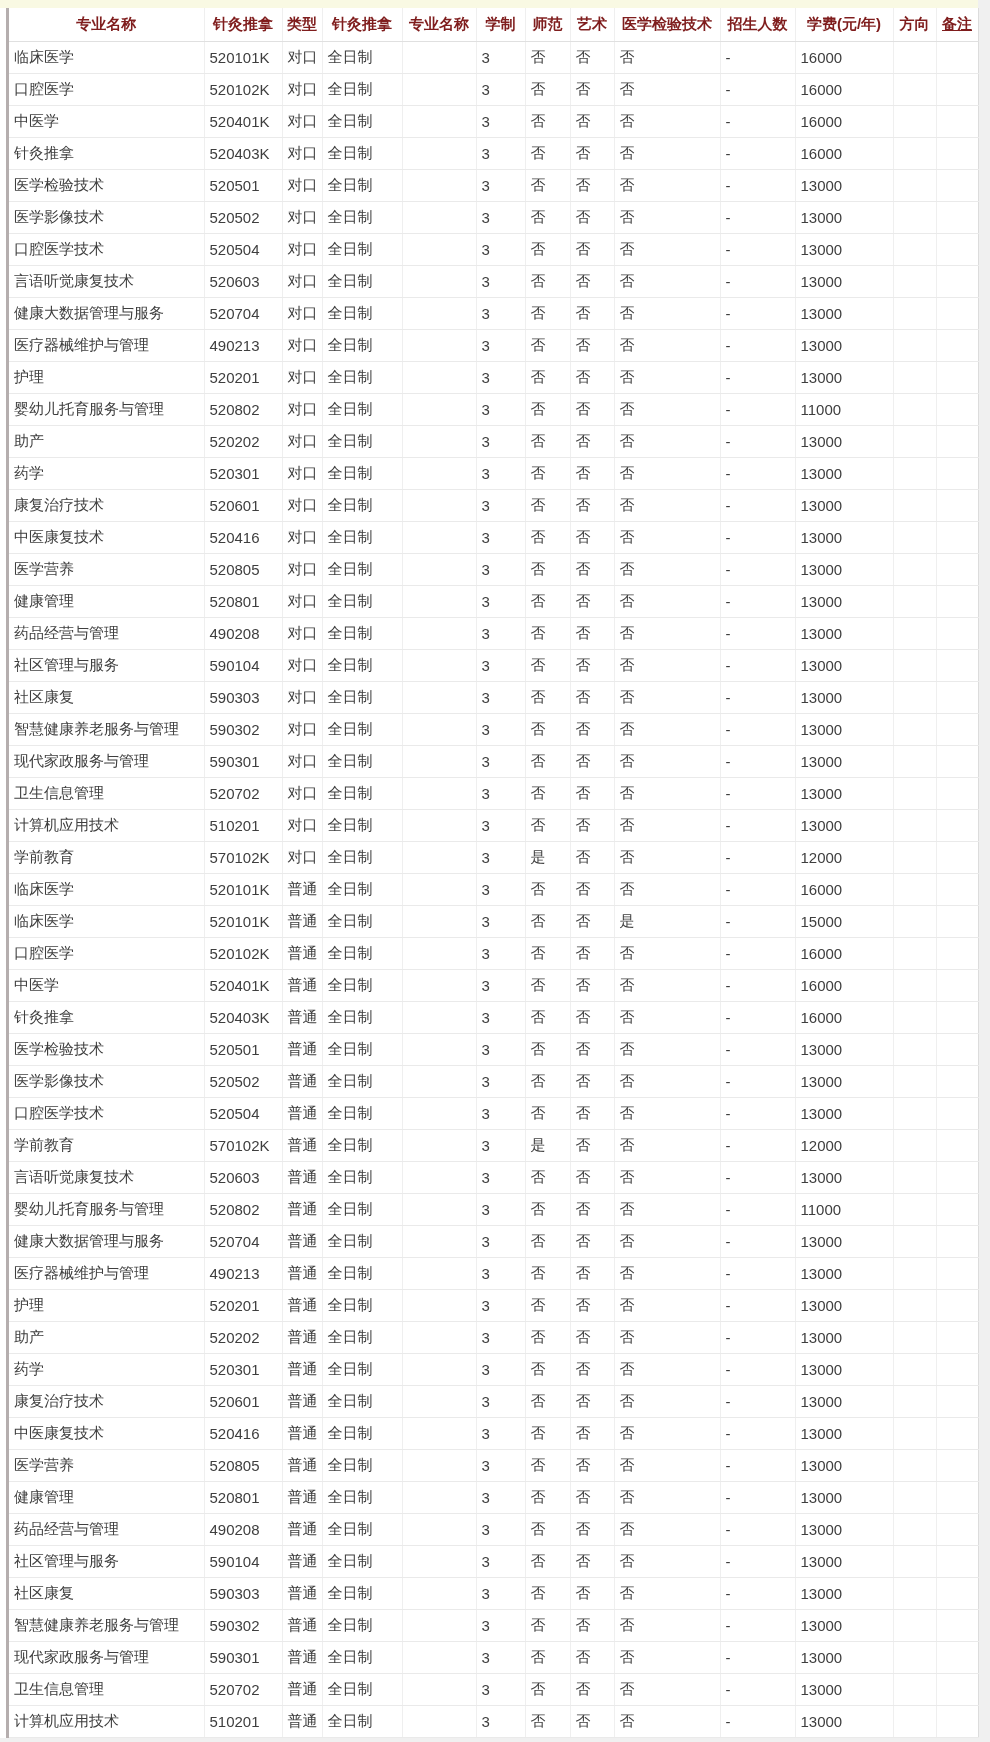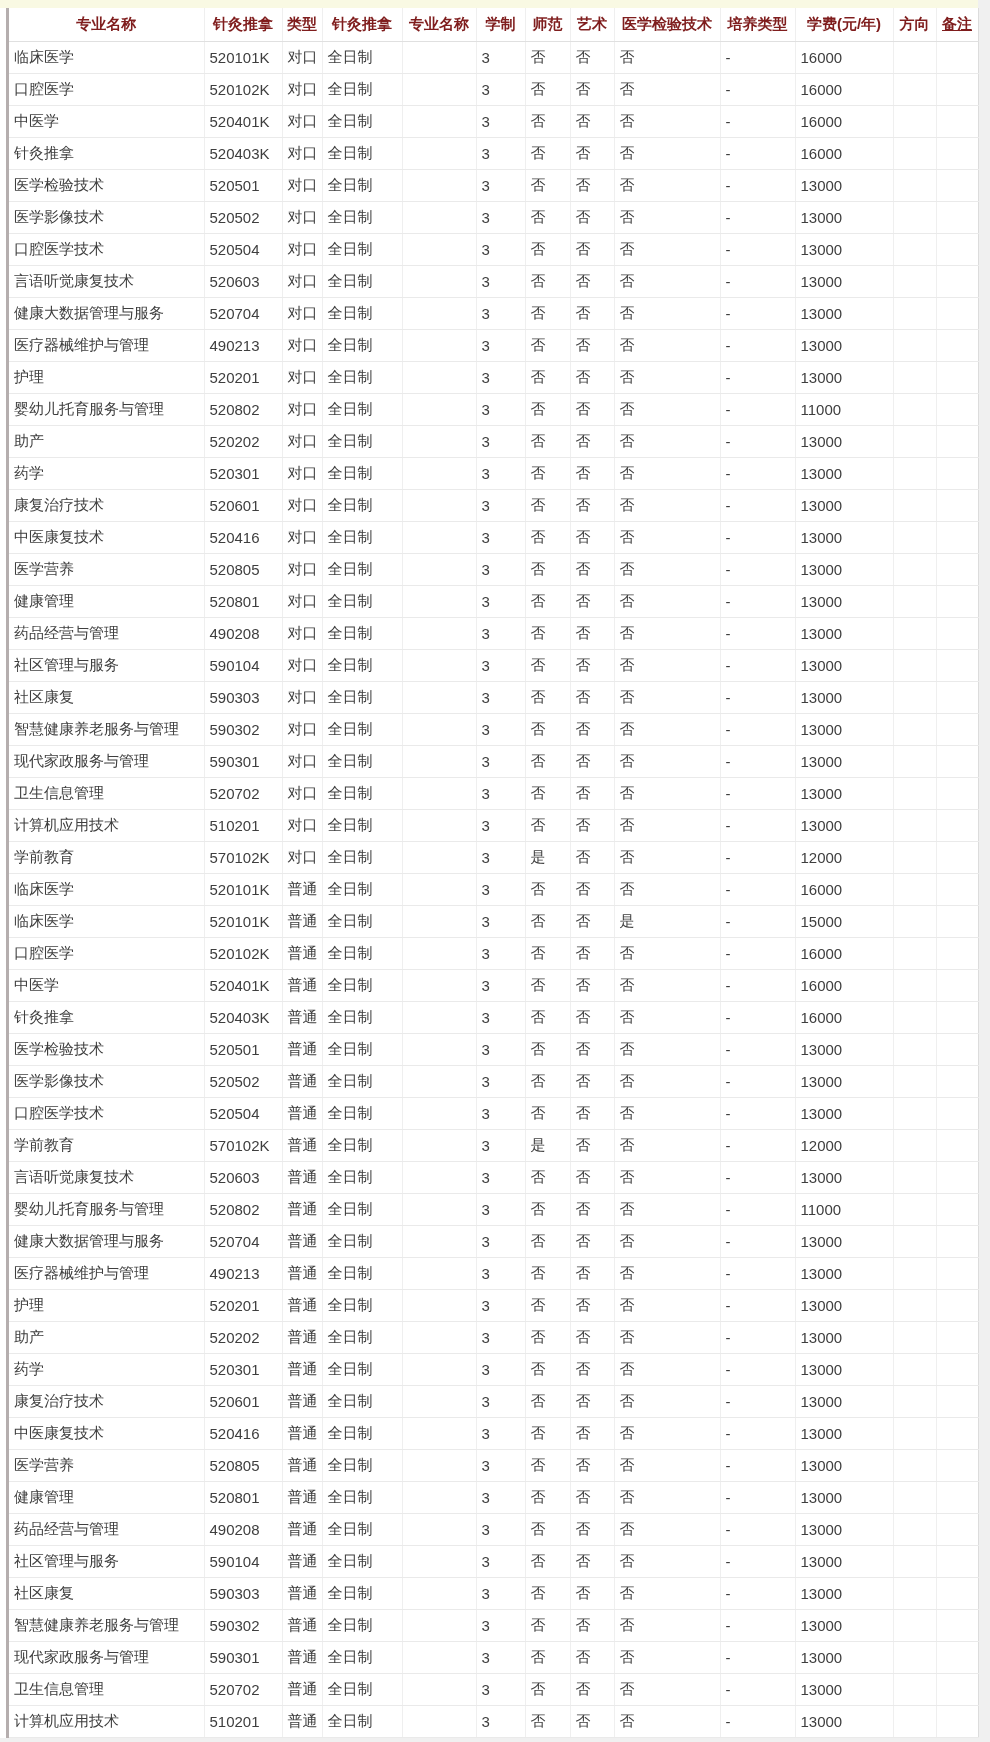--- a/index.html
+++ b/index.html
@@ -67,21 +67,21 @@
         <tr>
           <th>专业名称</th>
           <th>针灸推拿</th>
           <th>类型</th>
           <th>针灸推拿</th>
           <th>专业名称</th>
           <th>学制</th>
           <th>师范</th>
           <th>艺术</th>
           <th>医学检验技术</th>
-          <th>培养类型</th>
+          <th>招生人数</th>
           <th>学费(元/年)</th>
           <th>方向</th>
           <th>备注</th>
         </tr>
       </thead>
     <tbody>
         <tr>
           <td>临床医学</td>
           <td>520101K</td>
           <td>对口</td>

